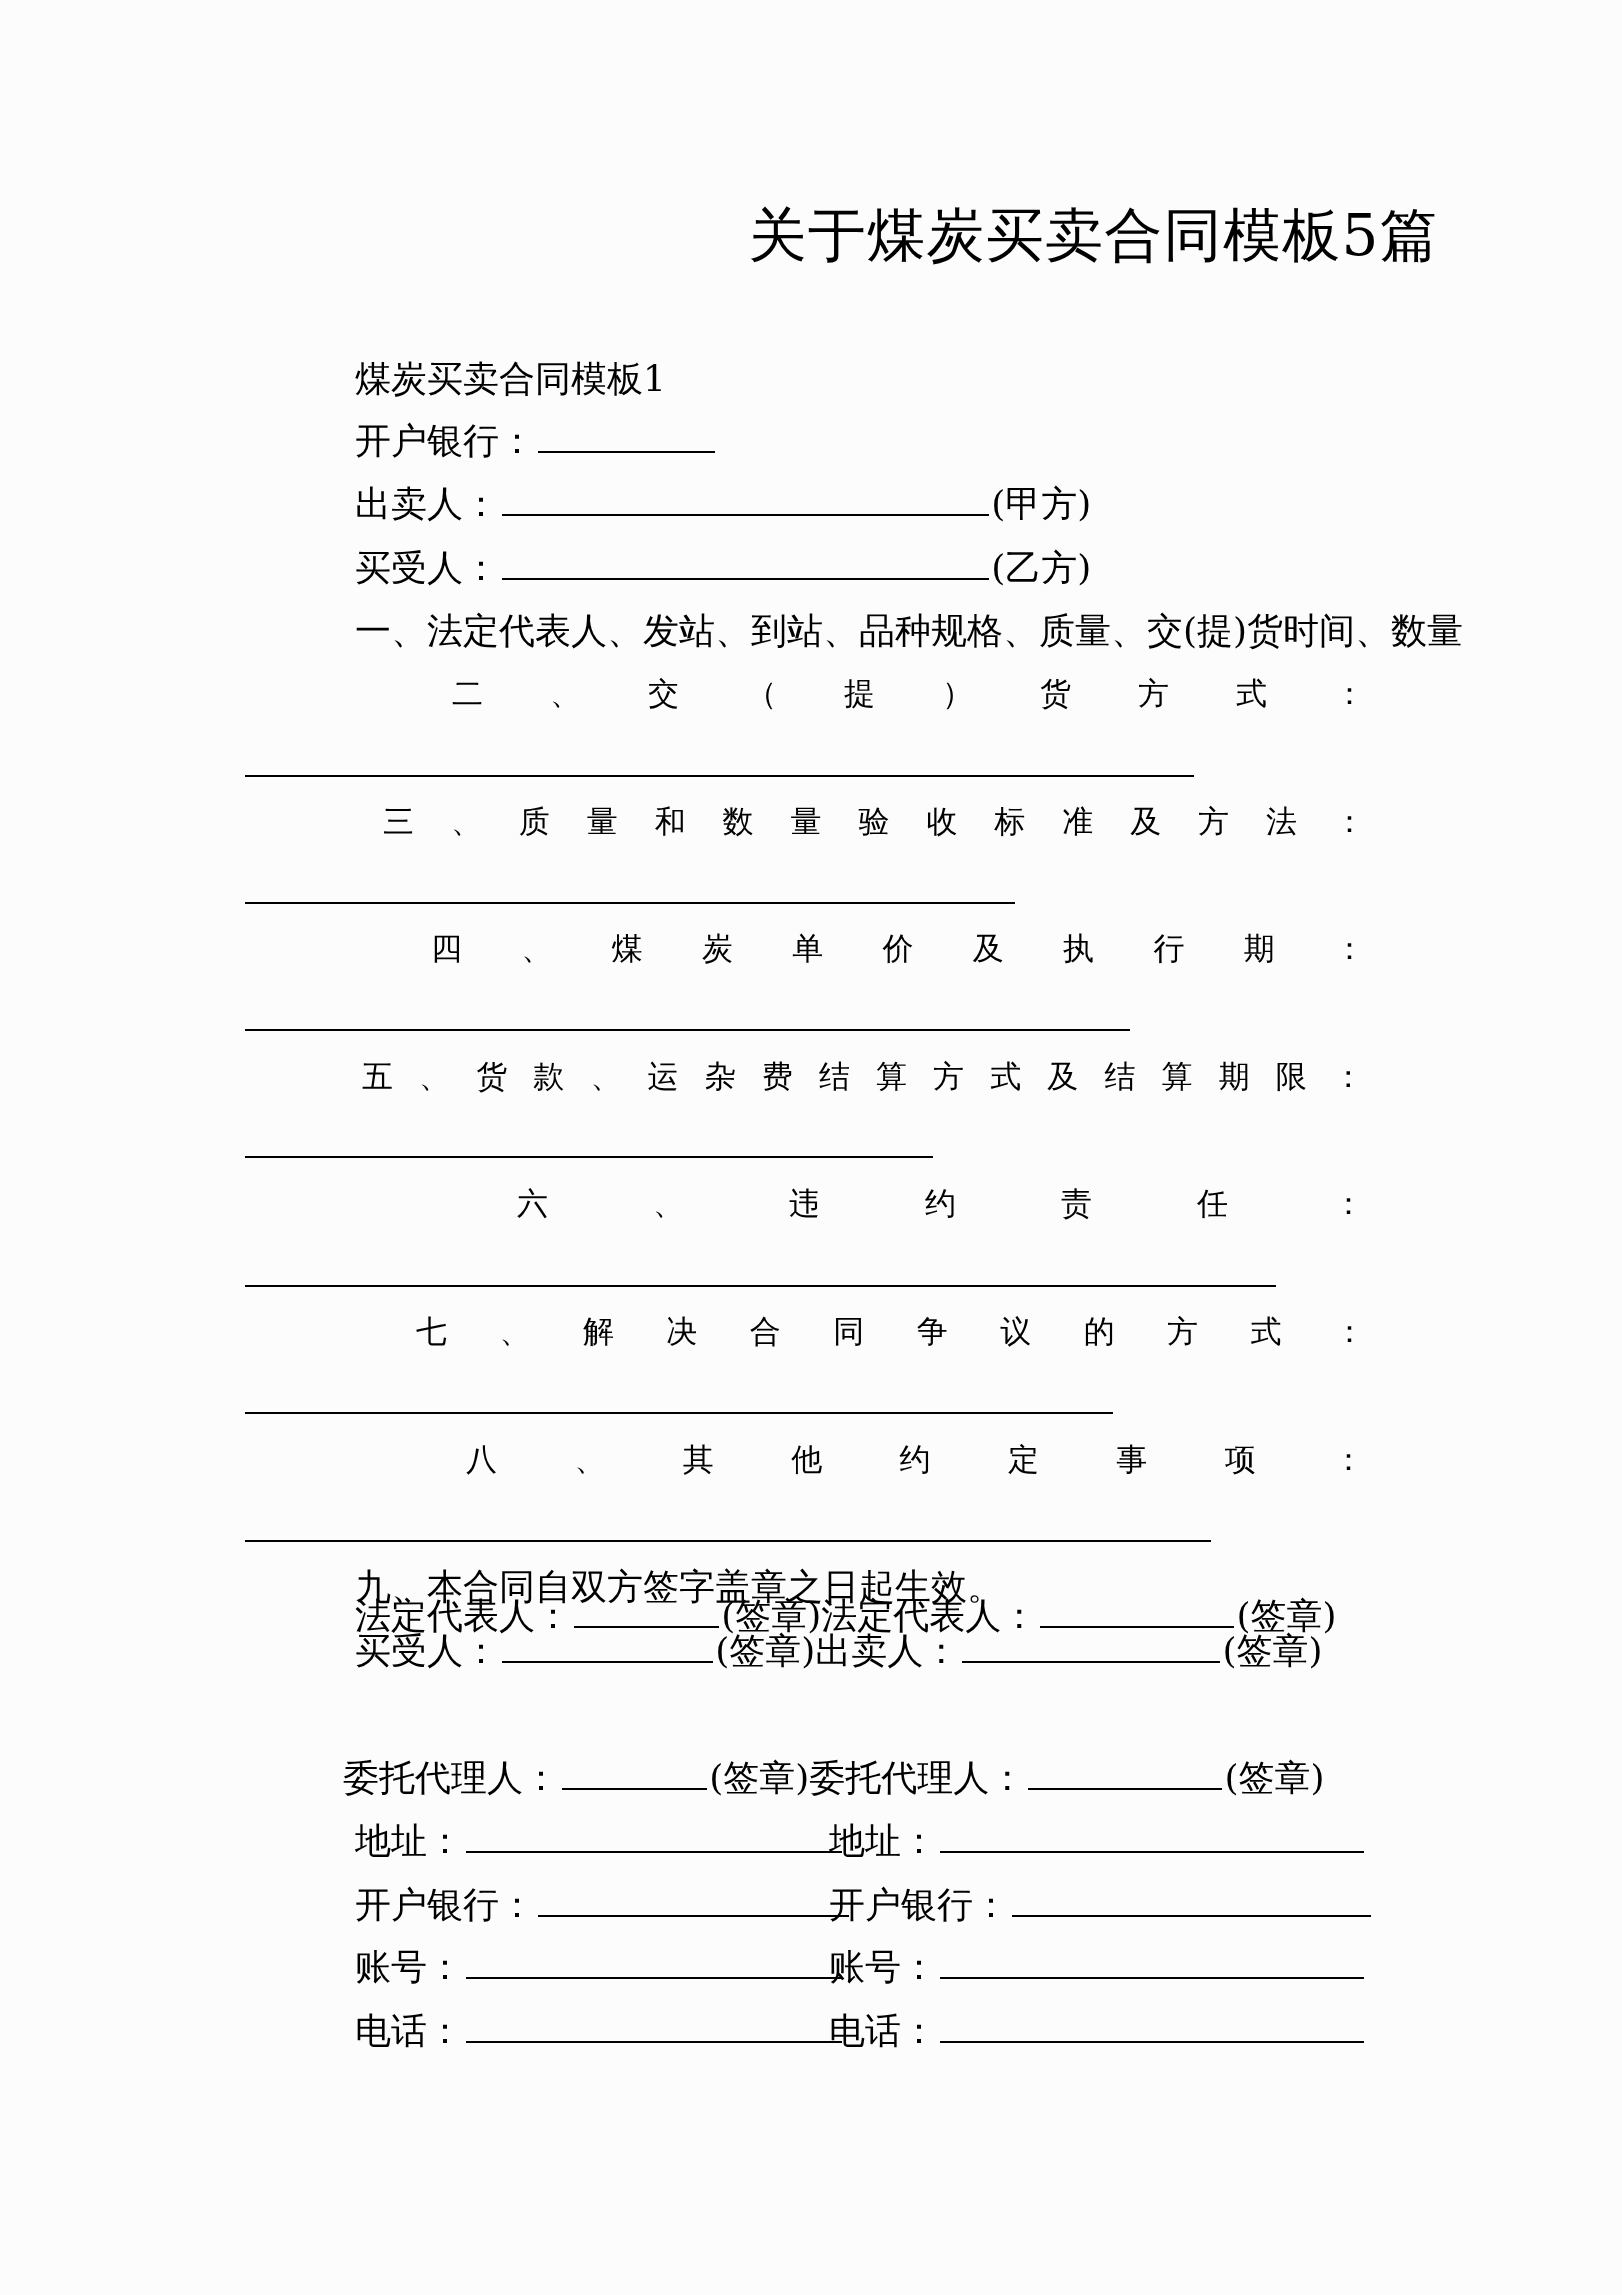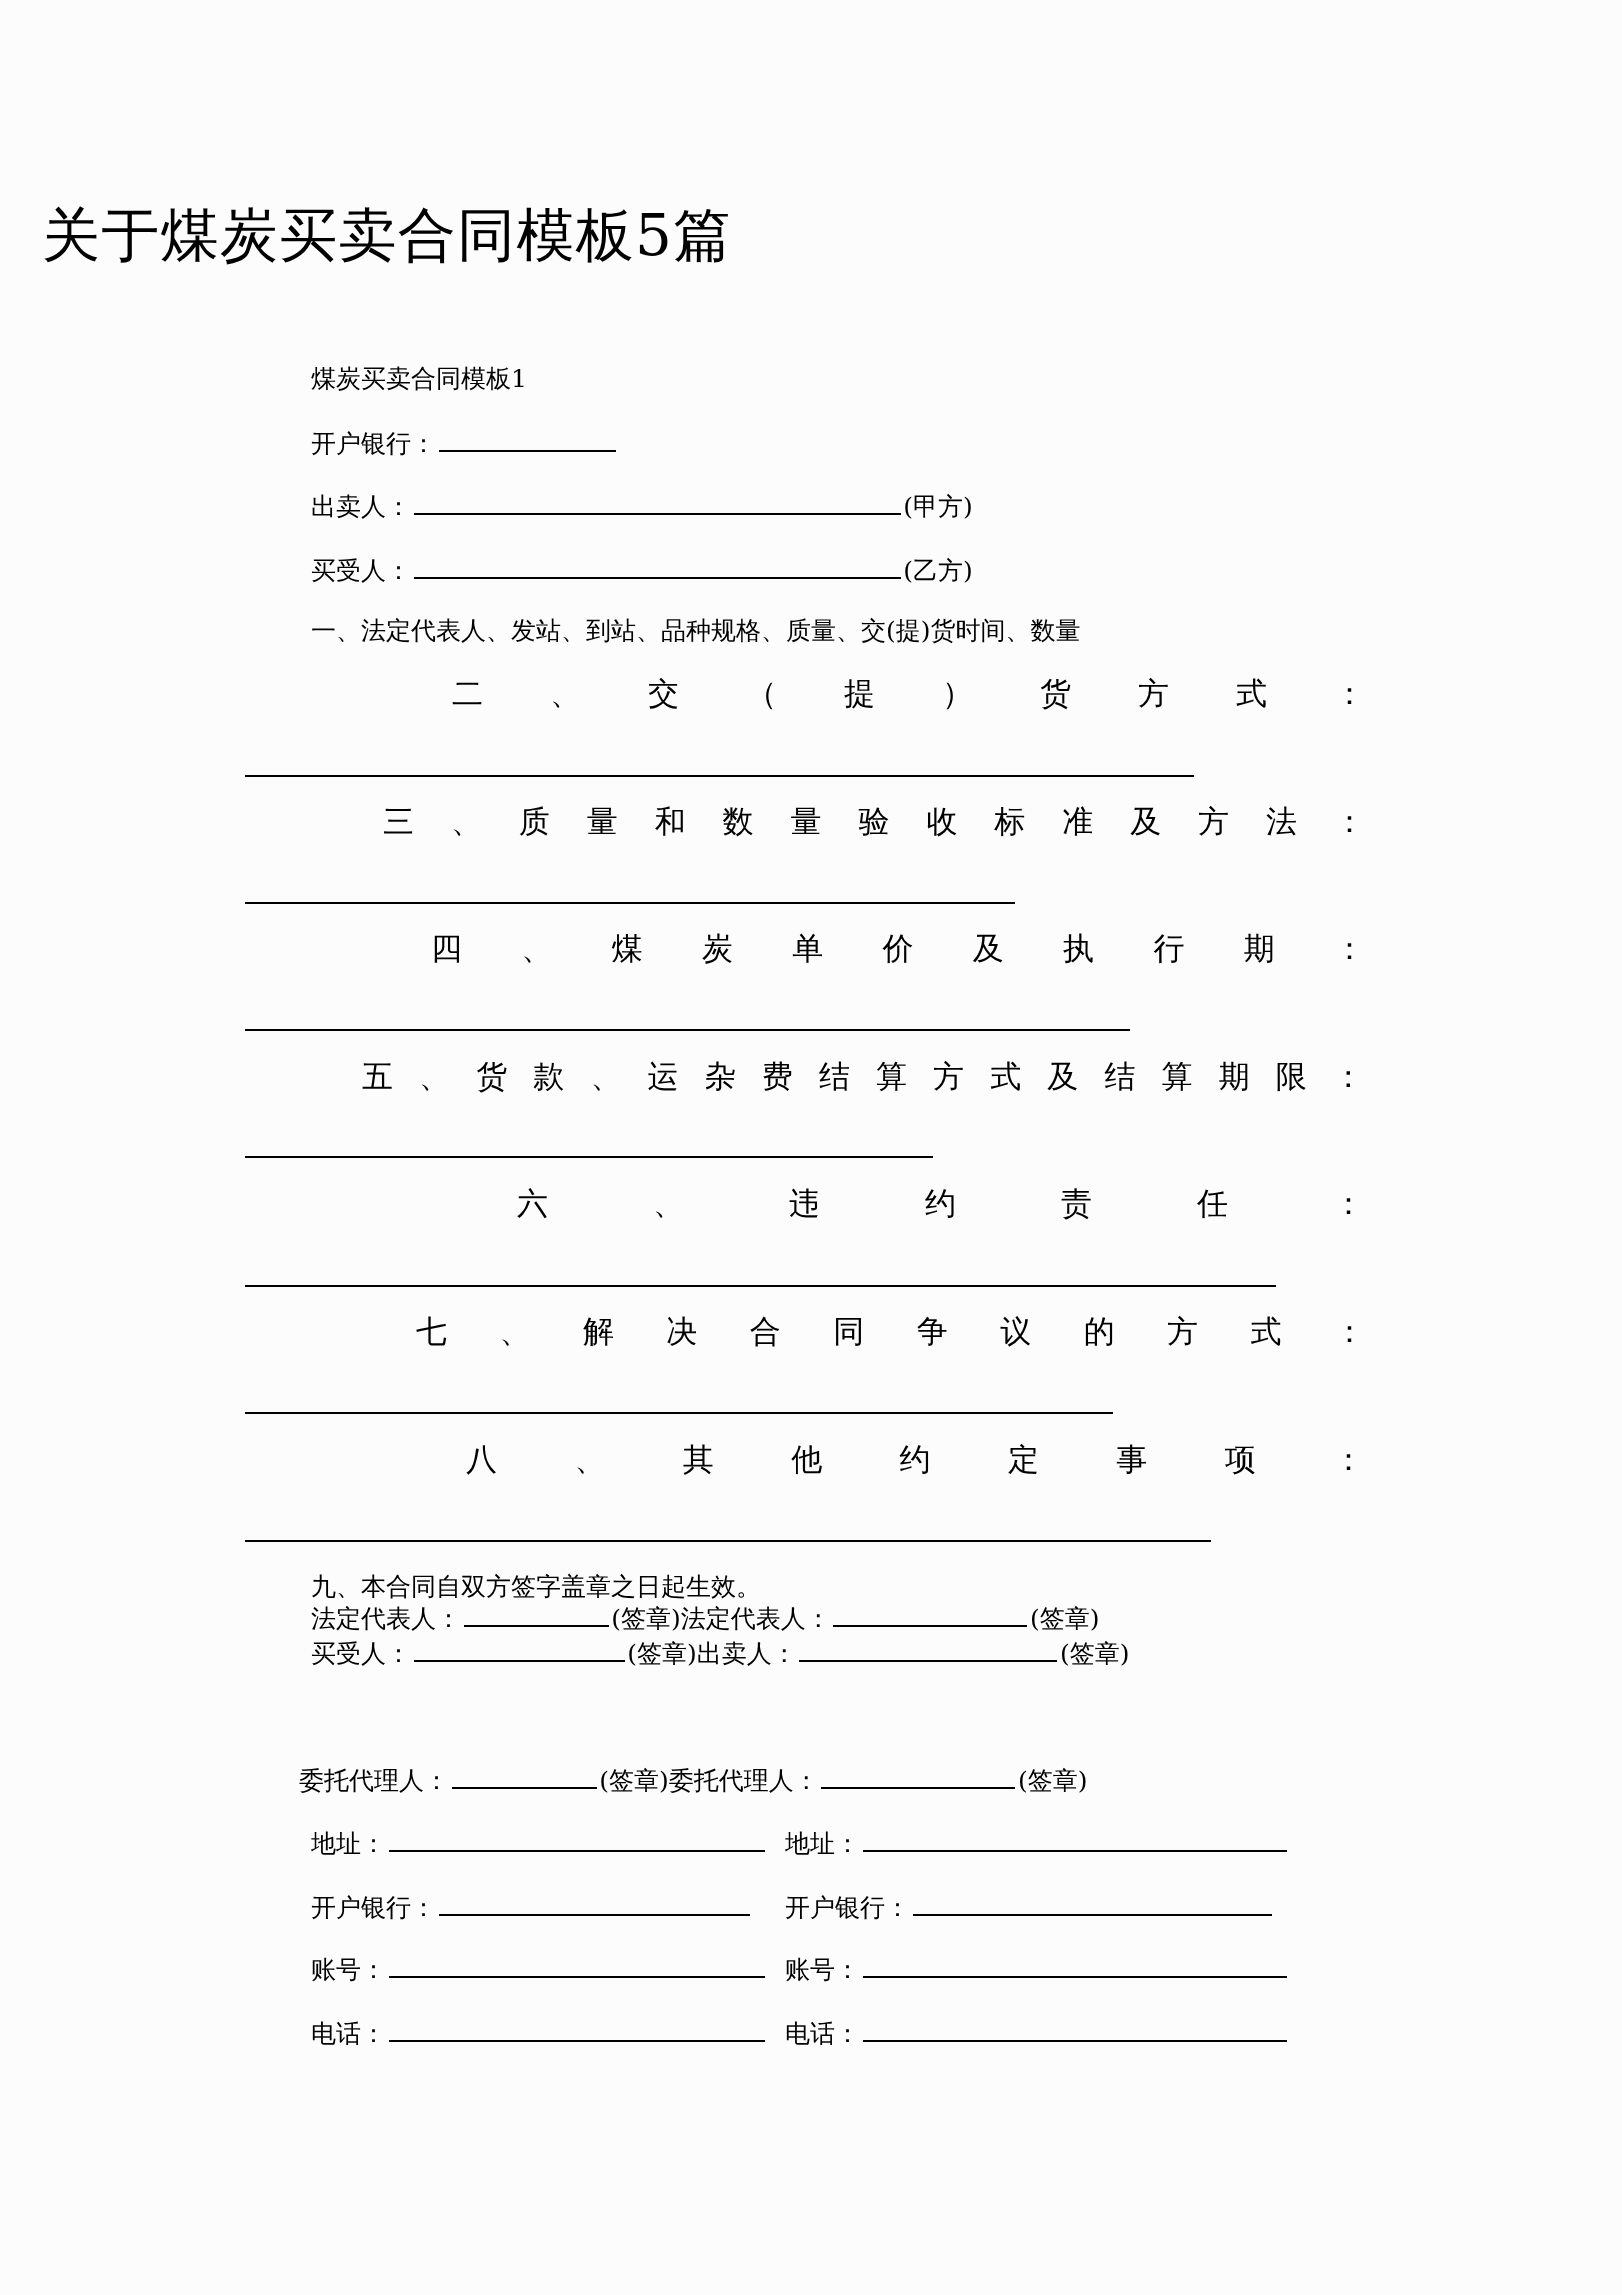--- a/index.html
+++ b/index.html
@@ -3,24 +3,24 @@
 <meta charset="utf-8">
 <style>
   html, body { margin: 0; padding: 0; }
   body {
     width: 1623px; height: 2295px; position: relative; overflow: hidden;
     background: #fcfcfc; color: #000;
     font-family: "DejaVu Serif", "Liberation Serif", serif;
   }
   .abs { position: absolute; white-space: nowrap; }
   .title {
-    left: 0; width: 1439px; top: 196px; text-align: left;
-    font-size: 58px; line-height: 79px; letter-spacing: 1.3px; margin-left: 42px;
+    left: 0; width: 1439px; top: 196px; text-align: right;
+    font-size: 58px; line-height: 79px; letter-spacing: 1.3px;
   }
-  .line { font-size: 25px; line-height: 39px; }
+  .line { font-size: 36px; line-height: 39px; margin-left: 44px; }
   .blank {
     display: inline-block; border-bottom: 2px solid #000;
     height: 29px; vertical-align: baseline; margin: 0 2.6px;
   }
   .spread {
     display: flex; justify-content: space-between; align-items: baseline;
     font-size: 31px; line-height: 39px;
   }
   .rule { height: 0; border-top: 2px solid #000; }
 </style>

